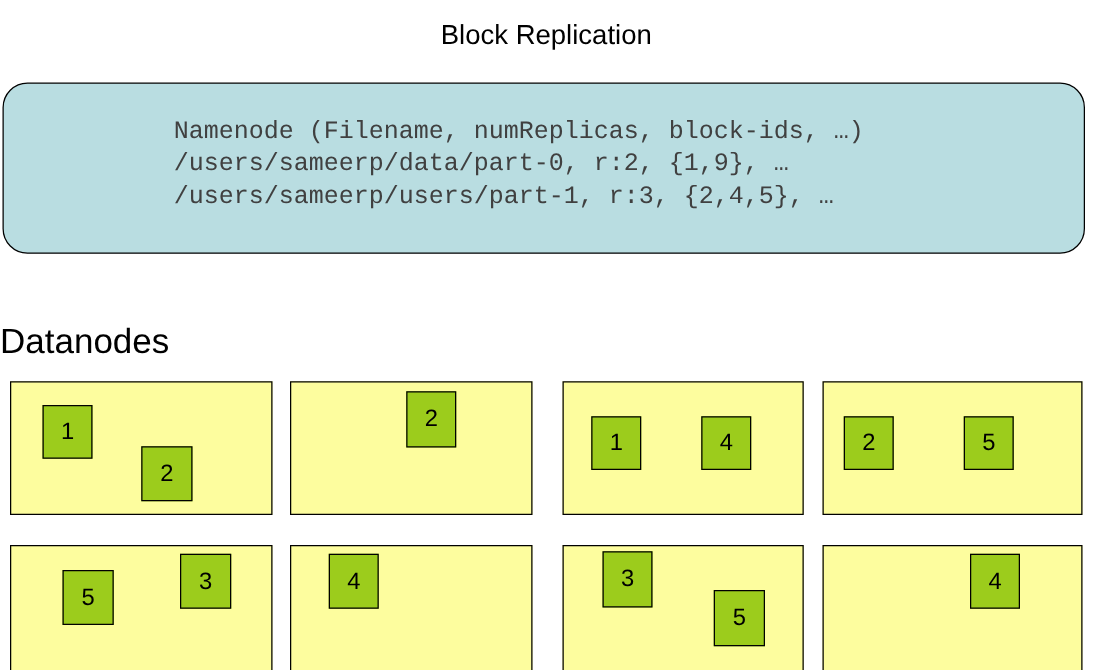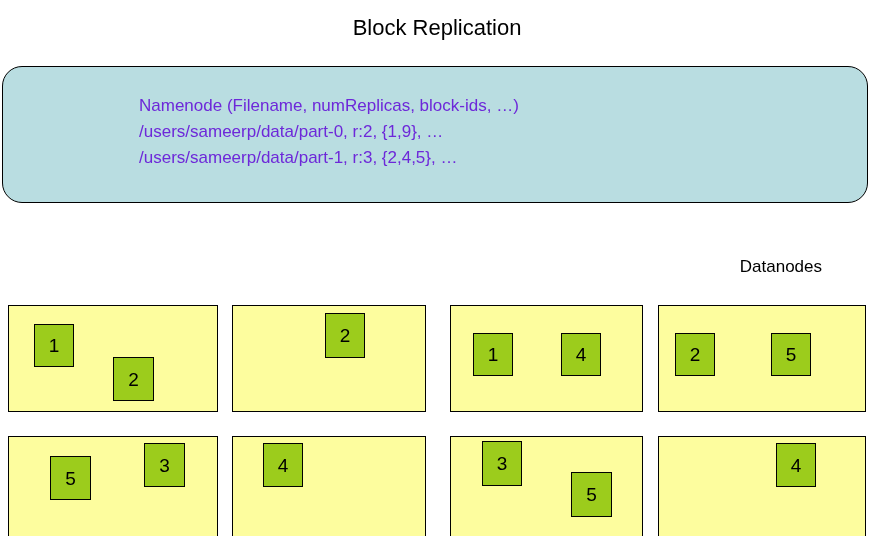--- a/index.html
+++ b/index.html
@@ -44,36 +44,37 @@
     background: #b9dde1;
     border: 1.5px solid #000000;
     border-radius: 20px;
     box-sizing: border-box;
   }
 
   .namenode-text {
     position: absolute;
     left: 136px;
     top: 26px;
-    font-size: 17px;
+    font-size: 20px;
     line-height: 26px;
-    color: #6d28d9;
+    color: #404040;
     white-space: nowrap;
+    font-family: Liberation Mono, monospace;
   }
   .namenode-text div {
     white-space: nowrap;
   }
 
   .datanodes-label {
     position: absolute;
     left: 0;
     top: 245px;
     width: 822px;
-    text-align: right;
-    font-size: 17px;
+    text-align: left;
+    font-size: 28px;
     color: #000000;
     white-space: nowrap;
   }
 
   .datanode {
     position: absolute;
     background: #fdfd9e;
     border: 1.5px solid #000000;
     box-sizing: border-box;
   }
@@ -95,21 +96,21 @@
 <body>
 
 <div id="diagram">
 
   <div class="title">Block Replication</div>
 
   <div class="namenode-box">
     <div class="namenode-text">
       <div>Namenode (Filename, numReplicas, block-ids, …)</div>
       <div>/users/sameerp/data/part-0, r:2, {1,9}, …</div>
-      <div>/users/sameerp/data/part-1, r:3, {2,4,5}, …</div>
+      <div>/users/sameerp/users/part-1, r:3, {2,4,5}, …</div>
     </div>
   </div>
 
   <div class="datanodes-label">Datanodes</div>
 
   <div id="datanode-layer">
       <div class="datanode" style="left: 8px; top: 293px; width: 210px; height: 107px;">
         <div class="block" style="left: 25px; top: 18px; width: 40px; height: 43px;">1</div>
         <div class="block" style="left: 104px; top: 51px; width: 41px; height: 44px;">2</div>
       </div>

